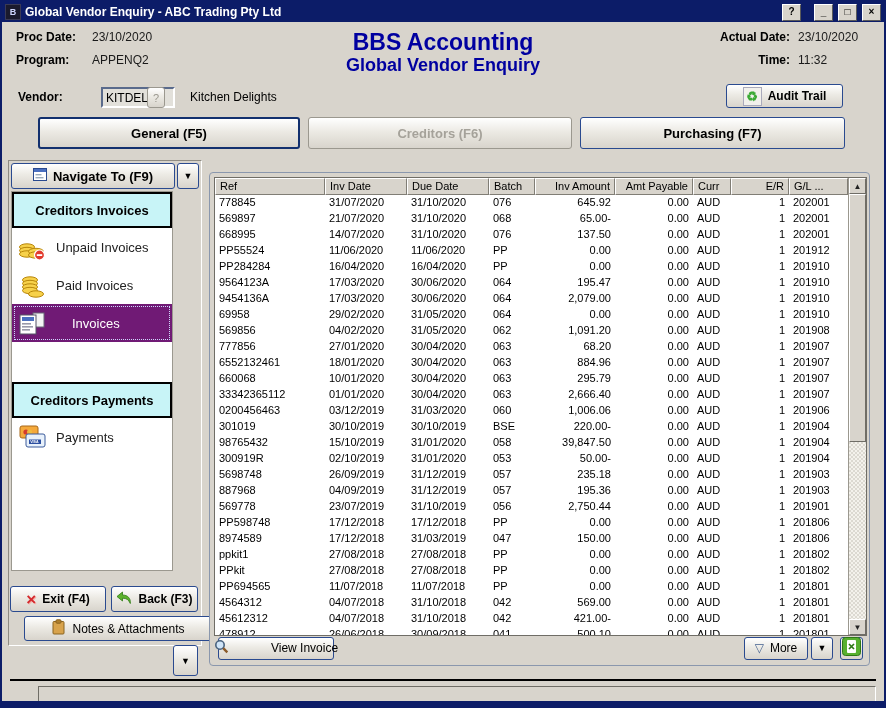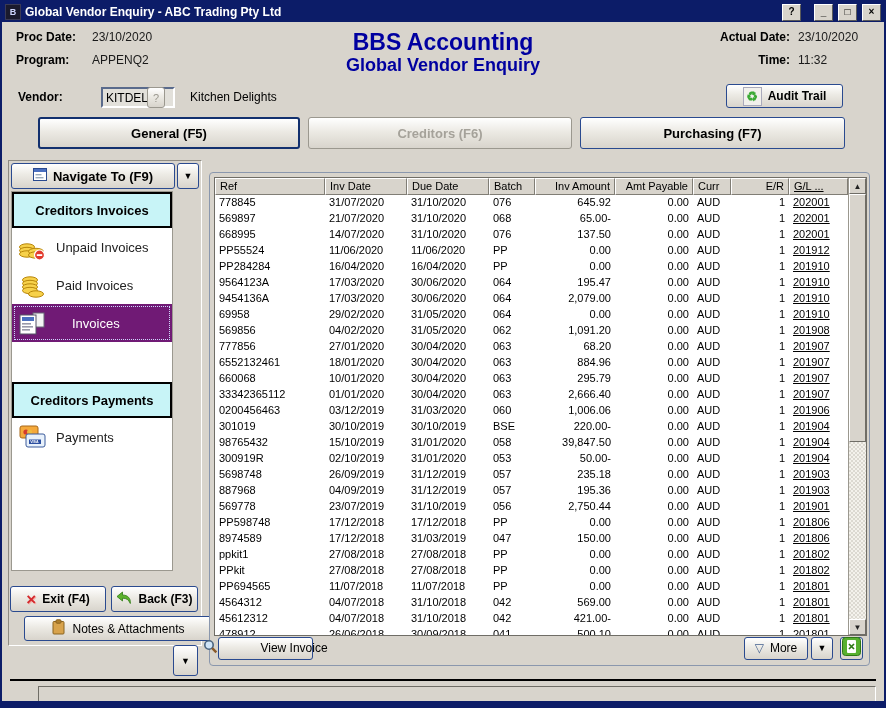--- a/index.html
+++ b/index.html
@@ -82,33 +82,33 @@
   .gridcols{flex:1;display:flex;flex-direction:column;overflow:hidden;}
   .grid-header{display:flex;height:17px;flex:none;}
   .hcell{box-sizing:border-box;background:#d8d4cc;border:1px solid;
     border-color:#fff #807d75 #807d75 #fff;font-size:11px;line-height:14px;
     padding:0 4px;white-space:nowrap;overflow:hidden;}
   .grid-body{height:440px;overflow:hidden;}
   .grow{display:flex;height:16px;line-height:15px;font-size:11px;}
   .gcell{box-sizing:border-box;padding:0 4px;white-space:nowrap;overflow:hidden;}
   .r{text-align:right;}
   .c0{width:110px;} .c1{width:82px;} .c2{width:82px;} .c3{width:46px;}
-  .c4{width:80px;} .c5{width:78px;} .c6{width:38px;} .c7{width:58px;} .c8{flex:1;text-decoration:underline;}
+  .c4{width:80px;} .c5{width:78px;} .c6{width:38px;} .c7{width:58px;} .c8{flex:1;}
   
   .vscroll{width:17px;flex:none;display:flex;flex-direction:column;background:#ece9e2;
     border-left:1px solid #9b988f;}
   .sb-btn{height:16px;background:#d8d4cc;border:1px solid;border-color:#fff #6f6d66 #6f6d66 #fff;
     font-size:8px;display:flex;align-items:center;justify-content:center;color:#222;box-sizing:border-box;}
   .sb-track{flex:1;position:relative;
     background-image:repeating-conic-gradient(#f4f2ec 0% 25%, #dcd9d1 0% 50%);background-size:4px 4px;}
   .sb-thumb{position:absolute;top:0;left:0;right:0;height:248px;background:#d8d4cc;
     border:1px solid;border-color:#fff #6f6d66 #6f6d66 #fff;box-sizing:border-box;}
   
   .panel-footer{position:absolute;left:8px;right:6px;bottom:5px;height:24px;display:flex;align-items:center;}
-  .view-btn{width:95px;height:23px;gap:42px;}
+  .view-btn{width:116px;height:23px;gap:42px;}
   .flexspace{flex:1;}
   .more-btn{width:64px;height:23px;}
   .more-tri{color:#44618f;font-size:12px;line-height:1;}
   .more-arrow{width:22px;height:23px;font-size:9px;margin-left:3px;}
   .excel-btn{width:23px;height:23px;margin-left:7px;padding:0;}
   
   .status-line{position:absolute;left:8px;right:8px;top:677px;height:2px;background:#000;}
   .statusbar{position:absolute;left:8px;right:8px;top:684px;height:17px;padding-left:28px;box-sizing:border-box;}
   .status-inner{height:100%;border:1px solid;border-color:#6f6d66 #fff #fff #6f6d66;box-sizing:border-box;}
 </style>

